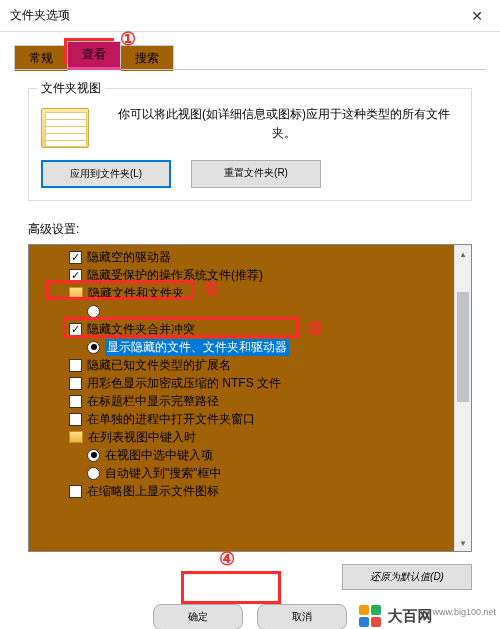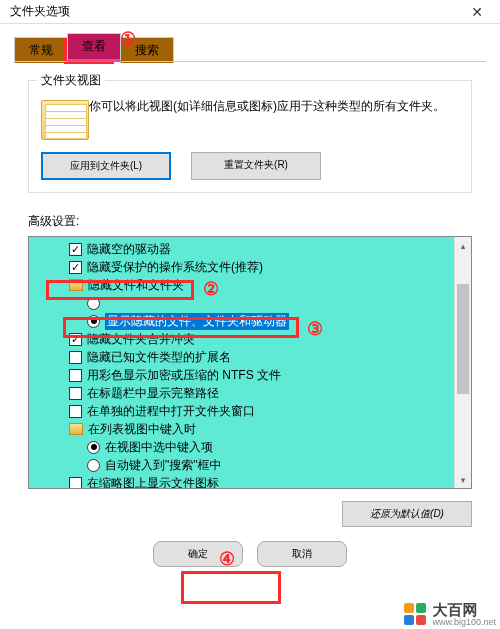--- a/index.html
+++ b/index.html
@@ -6,21 +6,21 @@
   html, body { margin: 0; padding: 0; }
   body {
     width: 500px; height: 629px;
     font-family: "Microsoft YaHei", "Segoe UI", sans-serif;
     font-size: 12px;
     background: #fff;
     position: relative;
     color: #000;
   }
   .titlebar {
-    height: 24px;
+    height: 32px;
     display: flex;
     align-items: center;
     border-bottom: 1px solid #ddd;
     padding-left: 10px;
     background: #fff;
   }
   .titlebar .title { flex: 1; font-size: 12px; }
   .titlebar .close {
     width: 46px; height: 32px;
     display: flex; align-items: center; justify-content: center;
@@ -68,22 +68,23 @@
   }
   .groupbox .legend {
     position: absolute;
     top: -9px; left: 8px;
     background: #fff;
     padding: 0 4px;
     font-size: 12px;
   }
   .view-row {
     display: flex;
-    gap: 0;
+    gap: 20px;
     align-items: flex-start;
+    text-align: center;
   }
   .folder-thumb {
     width: 48px; height: 40px;
     background: linear-gradient(#ffe9a8, #f6ce6b);
     border: 1px solid #d6a83f;
     border-radius: 2px;
     position: relative;
     flex: 0 0 auto;
     margin-top: 3px;
   }
@@ -107,25 +108,25 @@
     font-size: 10px;
     text-align: center;
   }
   .btn.def {
     border: 2px solid #0078d7;
     background: #e1e1e1;
   }
   .adv-label { margin: 0 0 6px 0; }
   .listbox {
     border: 1px solid #828790;
-    height: 253px;
+    height: 308px;
     overflow: hidden;
     position: relative;
     font-size: 12px;
-    background: #5eead4;
+    background: #a16207;
     display: flex;
   }
   .list-inner {
     flex: 1;
     padding: 3px 2px;
     overflow: hidden;
   }
   .scrollbar {
     width: 17px;
     background: #f0f0f0;
@@ -195,21 +196,21 @@
   .wm-logo {
     width:22px;height:22px;
     display:grid;
     grid-template-columns:1fr 1fr;
     grid-template-rows:1fr 1fr;
     gap:2px;
   }
   .wm-logo div { border-radius:2px; }
   .wm-a{background:#f39c12;} .wm-b{background:#27ae60;}
   .wm-c{background:#2980d9;} .wm-d{background:#e74c3c;}
-  .wm-text { display:flex; flex-direction:column; line-height:1.05;}
+  .wm-text { display:flex; line-height:1.05;}
   .wm-cn{font-size:15px;color:#444;}
   .wm-en{font-size:9px;color:#888;font-weight:normal;}
 </style>
 </head>
 <body>
 
 <div class="titlebar">
   <span class="title">文件夹选项</span>
   <div class="close">
     <span>✕</span>
@@ -249,27 +250,27 @@
         <span class="chk checked"></span>
         <span class="lbl">隐藏受保护的操作系统文件(推荐)</span>
       </div>
       <div class="row ind2">
         <span class="fico"></span>
         <span class="lbl">隐藏文件和文件夹</span>
       </div>
       <div class="row ind3">
         <span class="rad"></span>
       </div>
+      <div class="row ind2">
+        <span class="chk checked"></span>
+        <span class="lbl">隐藏文件夹合并冲突</span>
+      </div>
       <div class="row ind3">
         <span class="rad checked"></span>
         <span class="lbl sel">显示隐藏的文件、文件夹和驱动器</span>
-      </div>
-      <div class="row ind2">
-        <span class="chk checked"></span>
-        <span class="lbl">隐藏文件夹合并冲突</span>
       </div>
       <div class="row ind2">
         <span class="chk"></span>
         <span class="lbl">隐藏已知文件类型的扩展名</span>
       </div>
       <div class="row ind2">
         <span class="chk"></span>
         <span class="lbl">用彩色显示加密或压缩的 NTFS 文件</span>
       </div>
       <div class="row ind2">

